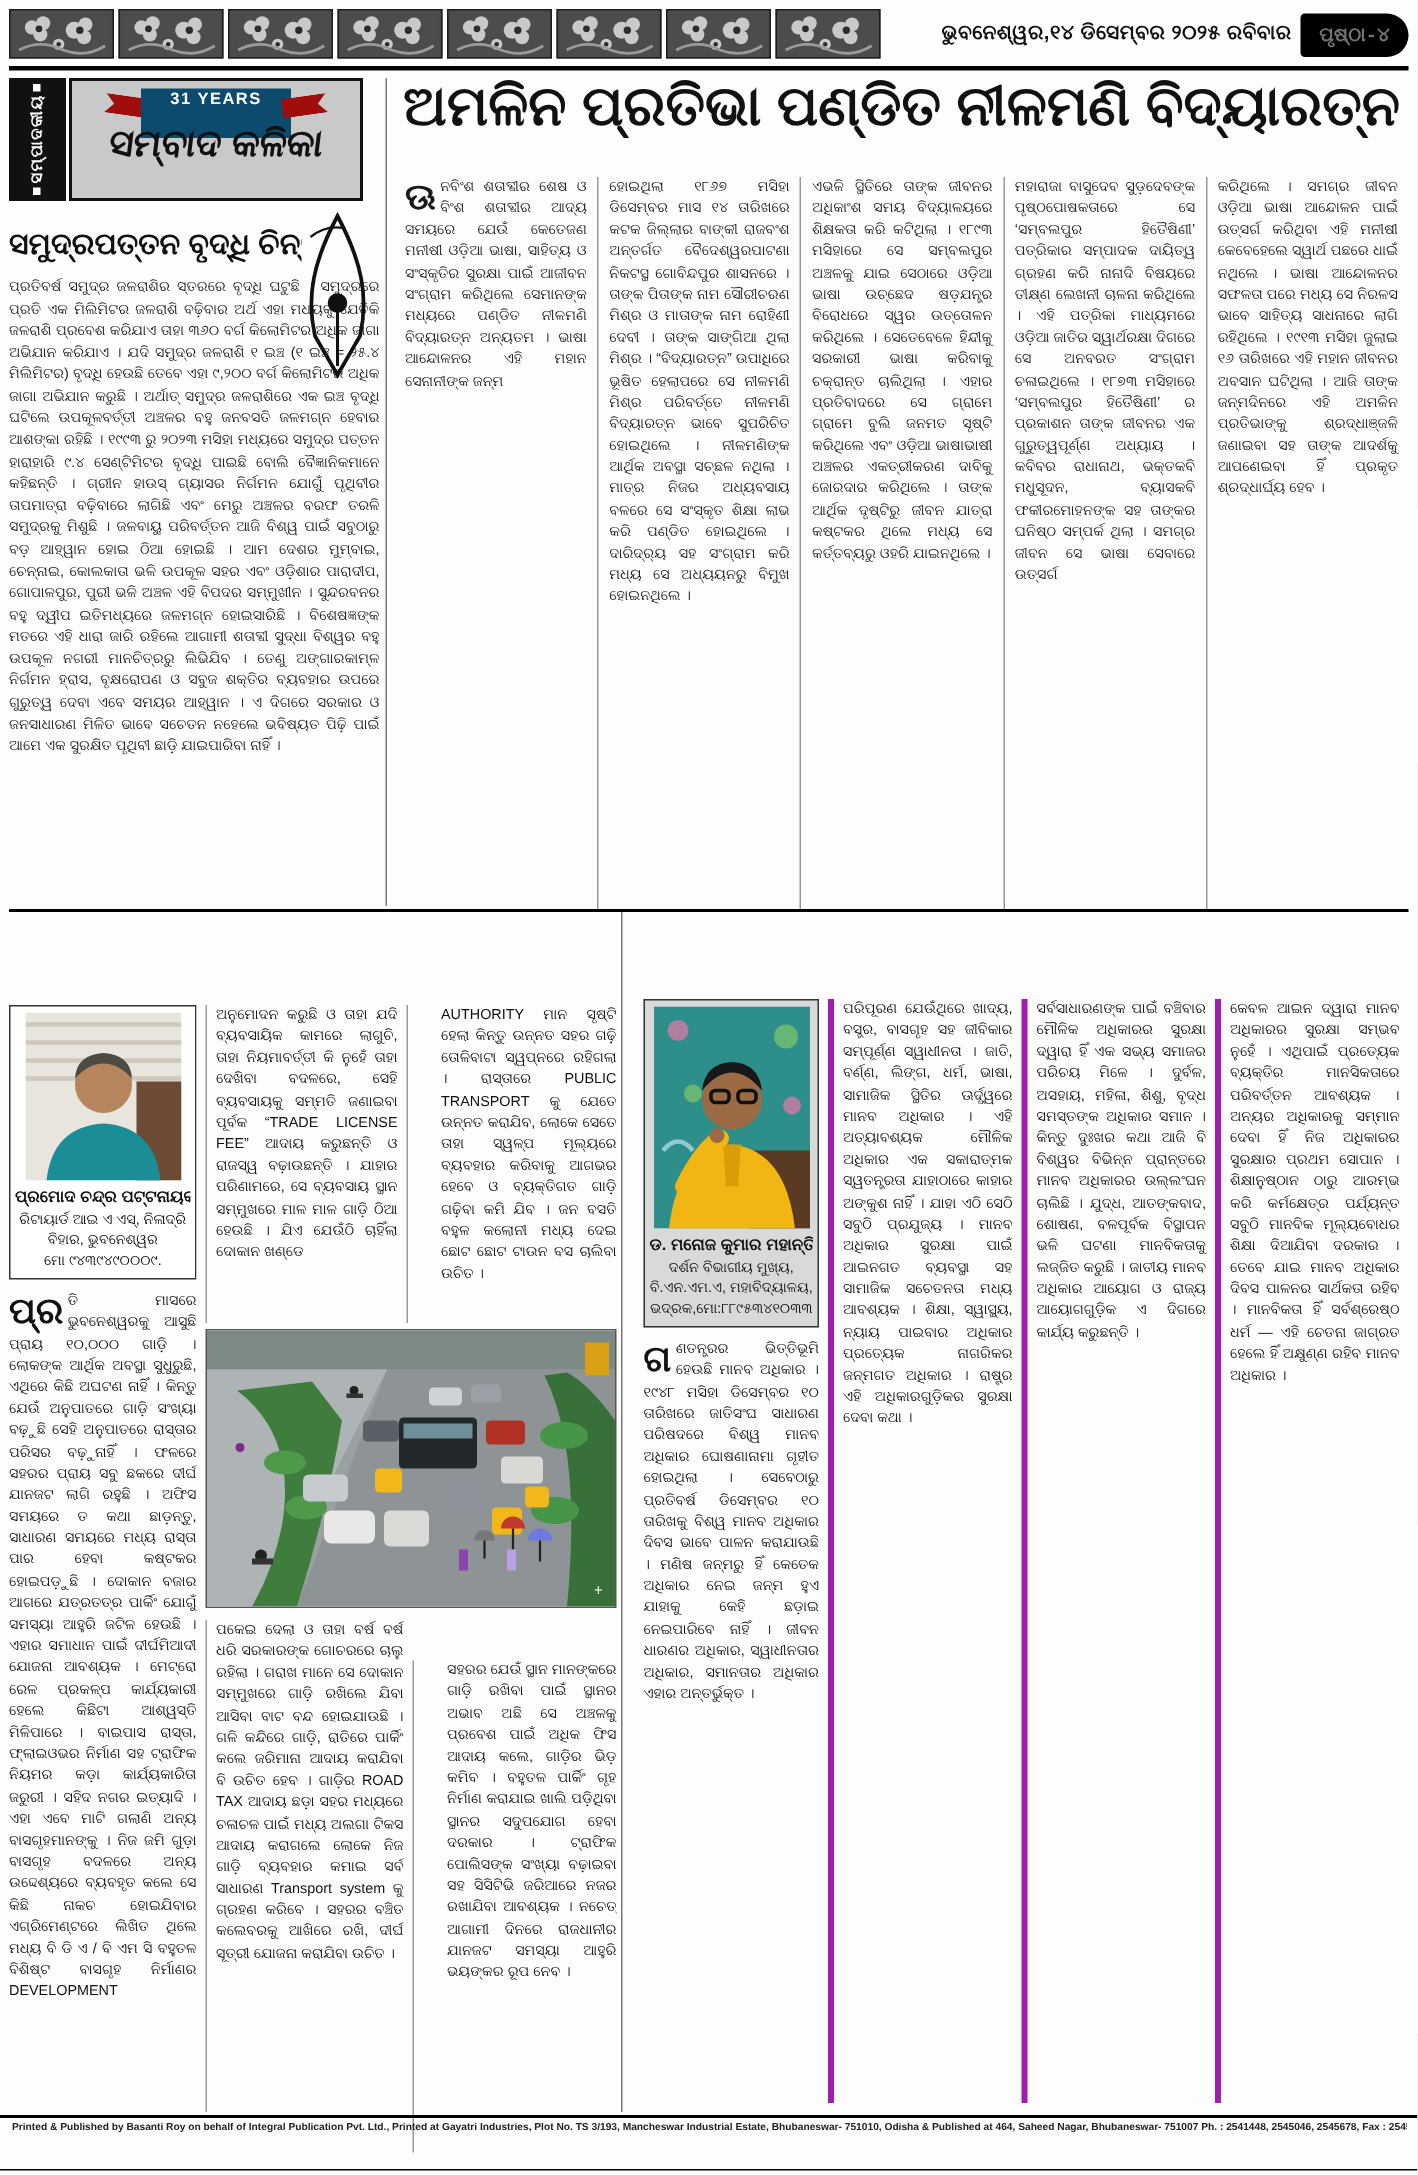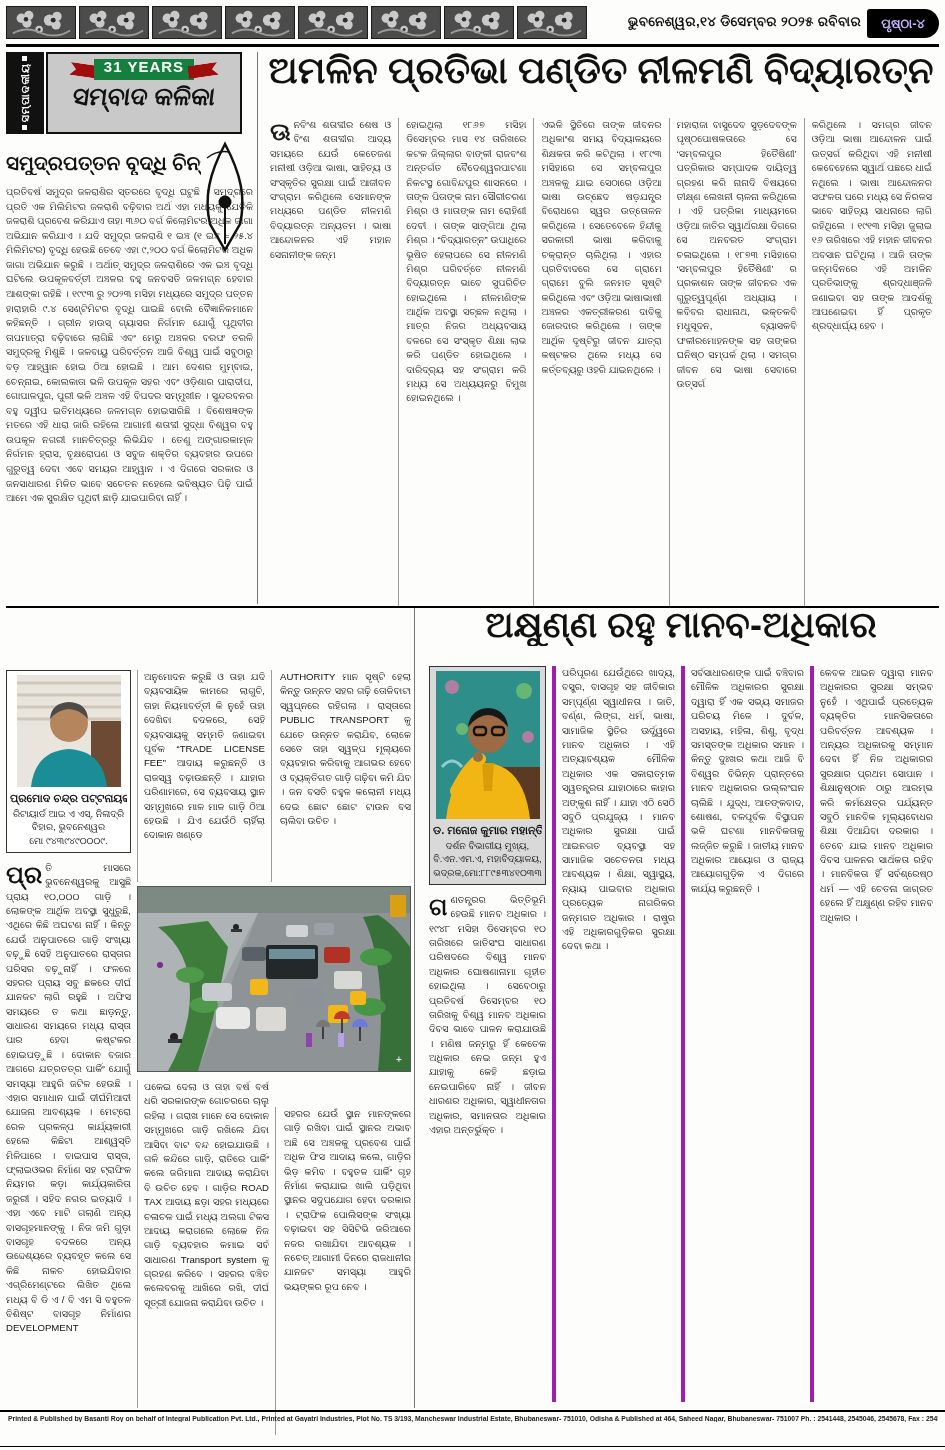--- a/index.html
+++ b/index.html
@@ -12,22 +12,22 @@
   
   .topbar { position:absolute; left:6px; top:4px; width:933px; height:38px; }
   .flowers { position:absolute; left:0; top:2px; display:flex; gap:3px; }
   .flower-tile { width:70px; height:33px; background:#4a4a4a; border:1px solid #1c1c1c; }
   .dateline {
     position:absolute; right:78px; top:10px; font-weight:bold; font-size:13.5px;
     letter-spacing:.3px; white-space:nowrap;
   }
   .page-badge {
     position:absolute; right:0; top:5px; width:72px; height:29px; background:#000;
-    color:#c4b5fd; font-weight:bold; font-size:13px; display:flex; align-items:center;
-    justify-content:center; border-radius:3px 15px 15px 3px; white-space:nowrap;
+    color:#737373; font-weight:bold; font-size:13px; display:flex; align-items:center;
+    justify-content:center; border-radius:3px 15px 15px 3px; white-space:nowrap;font-family:Liberation Mono, monospace;
   }
   .top-rule { position:absolute; left:6px; top:44px; width:933px; height:3px; background:#000; }
 
   
   .editorial { position:absolute; left:6px; top:52px; width:247px; height:556px; }
   .masthead { position:relative; height:86px; }
   .mast-strip {
     position:absolute; left:0; top:0; width:38px; height:82px; background:#111;
     color:#fff; display:flex; align-items:center; justify-content:center;
   }
@@ -38,22 +38,22 @@
   .mast-strip .sq { position:absolute; width:5px; height:5px; background:#fff; left:16px; }
   .sq.a { top:4px; } .sq.b { bottom:4px; }
   .mast-box {
     position:absolute; left:40px; top:0; width:196px; height:82px; background:#c9c9c9;
     border:2px solid #111; overflow:hidden;
   }
   .ribbon {
     position:absolute; left:22px; top:5px; width:148px; height:18px;
   }
   .ribbon .mid {
-    position:absolute; left:24px; top:0; width:100px; height:21px; background:#15803d;
-    color:#fff; font-size:15px; font-weight:bold; text-align:center; line-height:15px;
+    position:absolute; left:24px; top:0; width:100px; height:33px; background:#0c4a6e;
+    color:#fff; font-size:11px; font-weight:bold; text-align:center; line-height:15px;
     letter-spacing:1px; overflow:hidden; white-space:nowrap;
   }
   .ribbon .wing { position:absolute; top:5px; width:30px; height:13px; background:#a00d0d; }
   .ribbon .wing.l { left:0; clip-path:polygon(0 0,100% 0,100% 100%,0 100%,6px 50%); transform:rotate(8deg); }
   .ribbon .wing.r { right:0; clip-path:polygon(0 0,100% 0,calc(100% - 6px) 50%,100% 100%,0 100%); transform:rotate(-8deg); }
   .mast-title {
     position:absolute; left:0; right:0; top:28px; text-align:center; font-size:25px;
     font-weight:bold; transform:skewX(-7deg); white-space:nowrap; overflow:hidden;
   }
   .edit-headline {
@@ -90,21 +90,21 @@
   .traffic-headline { text-align:center; font-size:33px; font-weight:bold; white-space:nowrap; overflow:hidden; }
   .t-col1 { position:absolute; left:0; top:58px; width:125px; height:738px; overflow:hidden;
             text-align:justify; font-size:9.6px; line-height:1.5; }
   .t-c2top { position:absolute; left:131px; top:58px; width:128px; height:212px; }
   .t-c3top { position:absolute; left:265px; top:58px; width:140px; height:212px; }
   .t-photo { position:absolute; left:131px; top:274px; width:274px; height:186px; border:1px solid #555; }
   .t-c2bot { position:absolute; left:131px; top:468px; width:132px; height:328px; }
   .t-c3bot { position:absolute; left:269px; top:468px; width:136px; height:328px;margin-top:27px; }
   .t-text { overflow:hidden; text-align:justify; font-size:9.6px; line-height:1.5; height:100%; }
   .t-c2top, .t-c2bot { border-left:1px solid #999; padding-left:6px; }
-  .t-c3top, .t-c3bot { border-left:1px solid #999; padding-left:8px; }
+  .t-c3top, .t-c3bot { border-left:1px solid #999; padding-left:22px; }
   .v-rule-2 { position:absolute; left:414px; top:608px; width:1px; height:800px; background:#777; }
 
   
   .rights { position:absolute; left:423px; top:604px; width:516px; height:800px; }
   .rights-headline { text-align:center; font-size:36px; font-weight:bold; white-space:nowrap; overflow:hidden; }
   .r-cols { position:absolute; left:0; top:62px; right:0; bottom:2px; display:flex; }
   .rcol { width:25%; padding:0 6px; overflow:hidden; text-align:justify;
           font-size:9.6px; line-height:1.5; }
   .rcol + .rcol { border-left:4px solid #a21caf; }
   .author-card.gray { background:#d9d9d9; }
@@ -309,21 +309,20 @@
     <div class="t-c2bot">
       <div class="t-text">ପକେଇ ଦେଲା ଓ ତାହା ବର୍ଷ ବର୍ଷ ଧରି ସରକାରଙ୍କ ଗୋଚରରେ ଚାଲୁ ରହିଲା । ଗରାଖ ମାନେ ସେ ଦୋକାନ ସମ୍ମୁଖରେ ଗାଡ଼ି ରଖିଲେ ଯିବା ଆସିବା ବାଟ ବନ୍ଦ ହୋଇଯାଉଛି । ଗଳି କନ୍ଦିରେ ଗାଡ଼ି, ରାତିରେ ପାର୍କିଂ କଲେ ଜରିମାନା ଆଦାୟ କରାଯିବା ବି ଉଚିତ ହେବ । ଗାଡ଼ିର ROAD TAX ଆଦାୟ ଛଡ଼ା ସହର ମଧ୍ୟରେ ଚଳାଚଳ ପାଇଁ ମଧ୍ୟ ଅଲଗା ଟିକସ ଆଦାୟ କରାଗଲେ ଲୋକେ ନିଜ ଗାଡ଼ି ବ୍ୟବହାର କମାଇ ସର୍ବ ସାଧାରଣ Transport system କୁ ଗ୍ରହଣ କରିବେ । ସହରର ବଞ୍ଚିତ କଲେବରକୁ ଆଖିରେ ରଖି, ଦୀର୍ଘ ସୂତ୍ରୀ ଯୋଜନା କରାଯିବା ଉଚିତ ।</div>
     </div>
     <div class="t-c3bot">
       <div class="t-text">ସହରର ଯେଉଁ ସ୍ଥାନ ମାନଙ୍କରେ ଗାଡ଼ି ରଖିବା ପାଇଁ ସ୍ଥାନର ଅଭାବ ଅଛି ସେ ଅଞ୍ଚଳକୁ ପ୍ରବେଶ ପାଇଁ ଅଧିକ ଫିସ ଆଦାୟ କଲେ, ଗାଡ଼ିର ଭିଡ଼ କମିବ । ବହୁତଳ ପାର୍କିଂ ଗୃହ ନିର୍ମାଣ କରାଯାଇ ଖାଲି ପଡ଼ିଥିବା ସ୍ଥାନର ସଦୁପଯୋଗ ହେବା ଦରକାର । ଟ୍ରାଫିକ ପୋଲିସଙ୍କ ସଂଖ୍ୟା ବଢ଼ାଇବା ସହ ସିସିଟିଭି ଜରିଆରେ ନଜର ରଖାଯିବା ଆବଶ୍ୟକ । ନଚେତ୍ ଆଗାମୀ ଦିନରେ ରାଜଧାନୀର ଯାନଜଟ ସମସ୍ୟା ଆହୁରି ଭୟଙ୍କର ରୂପ ନେବ ।</div>
     </div>
   </div>
   <div class="v-rule-2"></div>
 
   <div class="rights">
-    <div class="rights-headline">ଅକ୍ଷୁଣ୍ଣ ରହୁ ମାନବ-ଅଧିକାର</div>
     <div class="r-cols">
       <div class="rcol">
         <div class="author-card gray">
           <svg class="photo" width="104" height="148" viewBox="0 0 104 148">
             <rect width="104" height="148" fill="#2e8f8a"></rect>
             <g opacity="0.7">
               <circle cx="16" cy="16" r="7" fill="#e777a8"></circle>
                 <circle cx="88" cy="20" r="8" fill="#7fc96a"></circle>
               <circle cx="26" cy="58" r="6" fill="#7fc96a"></circle>
                 <circle cx="92" cy="66" r="6" fill="#e777a8"></circle>

